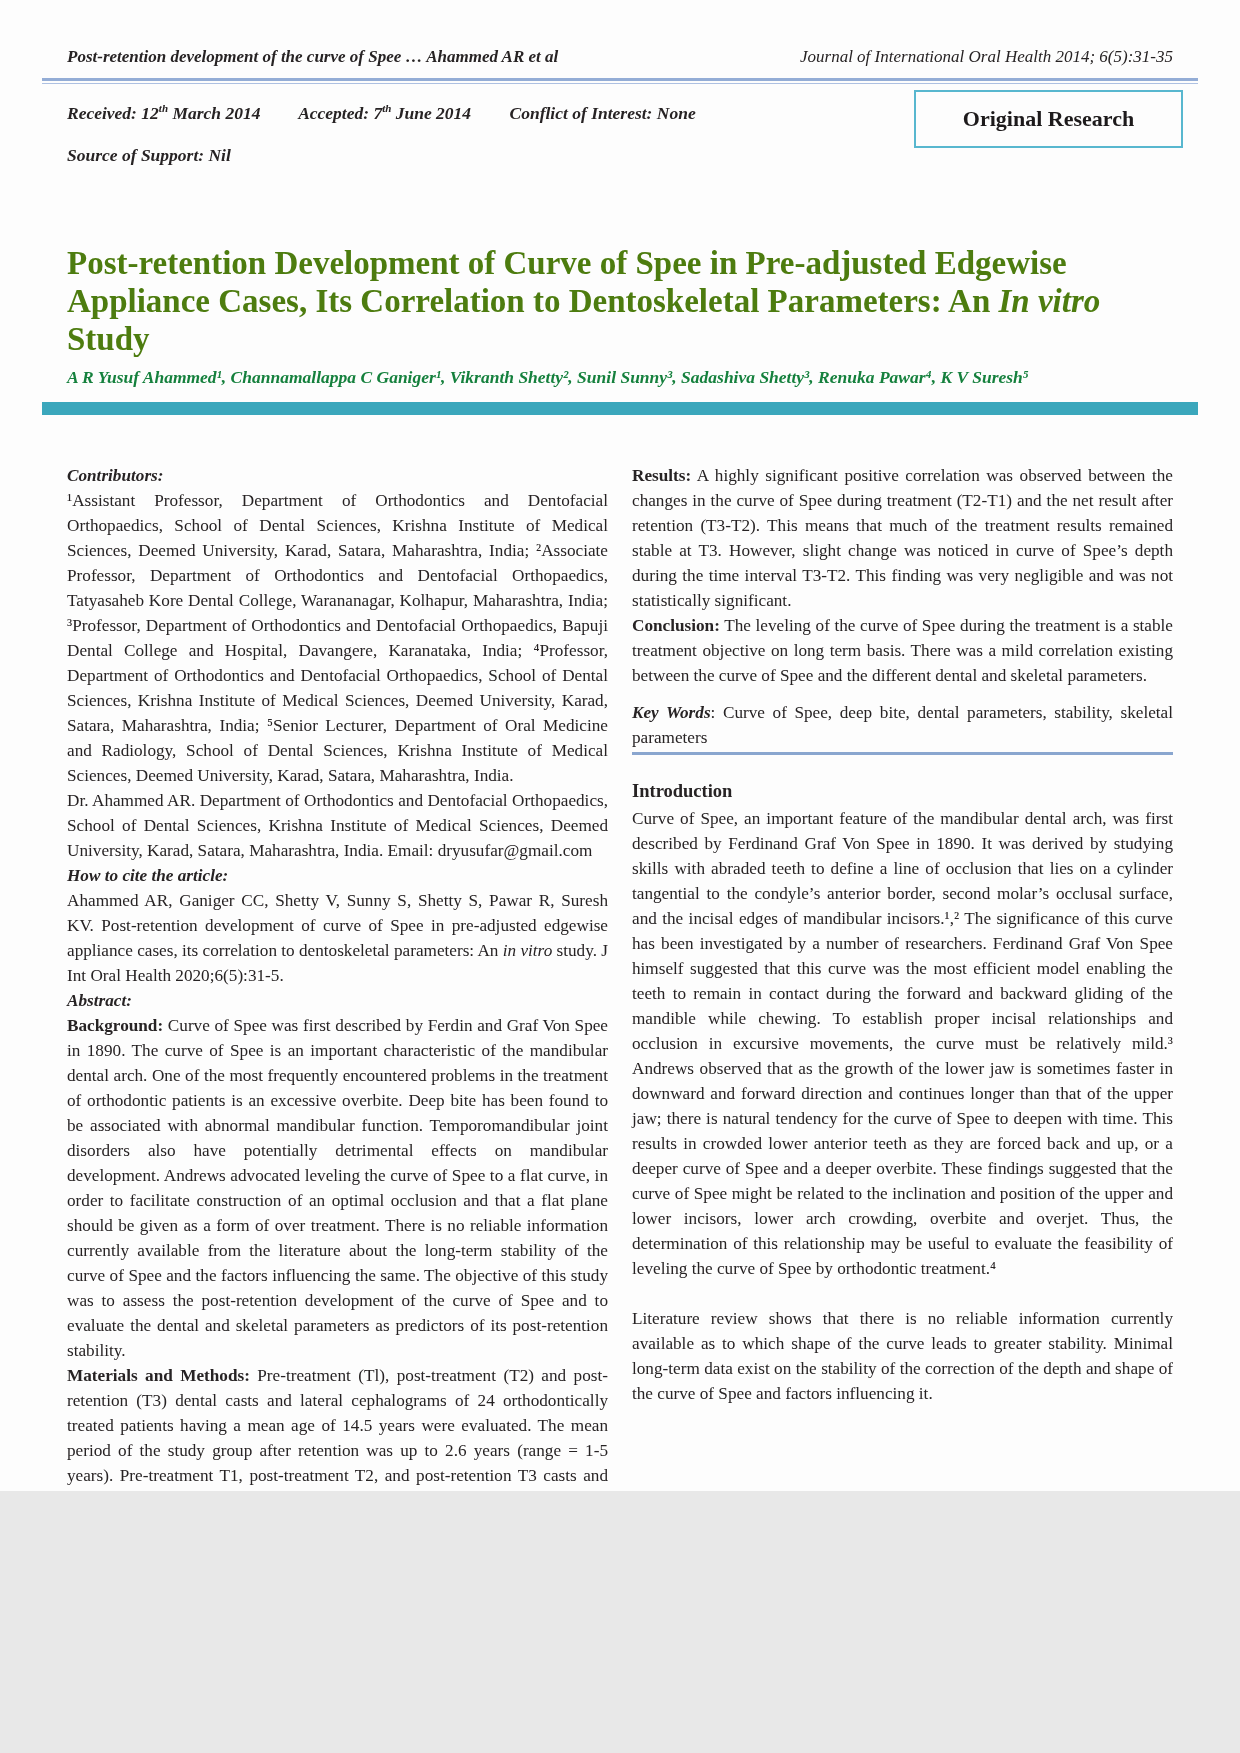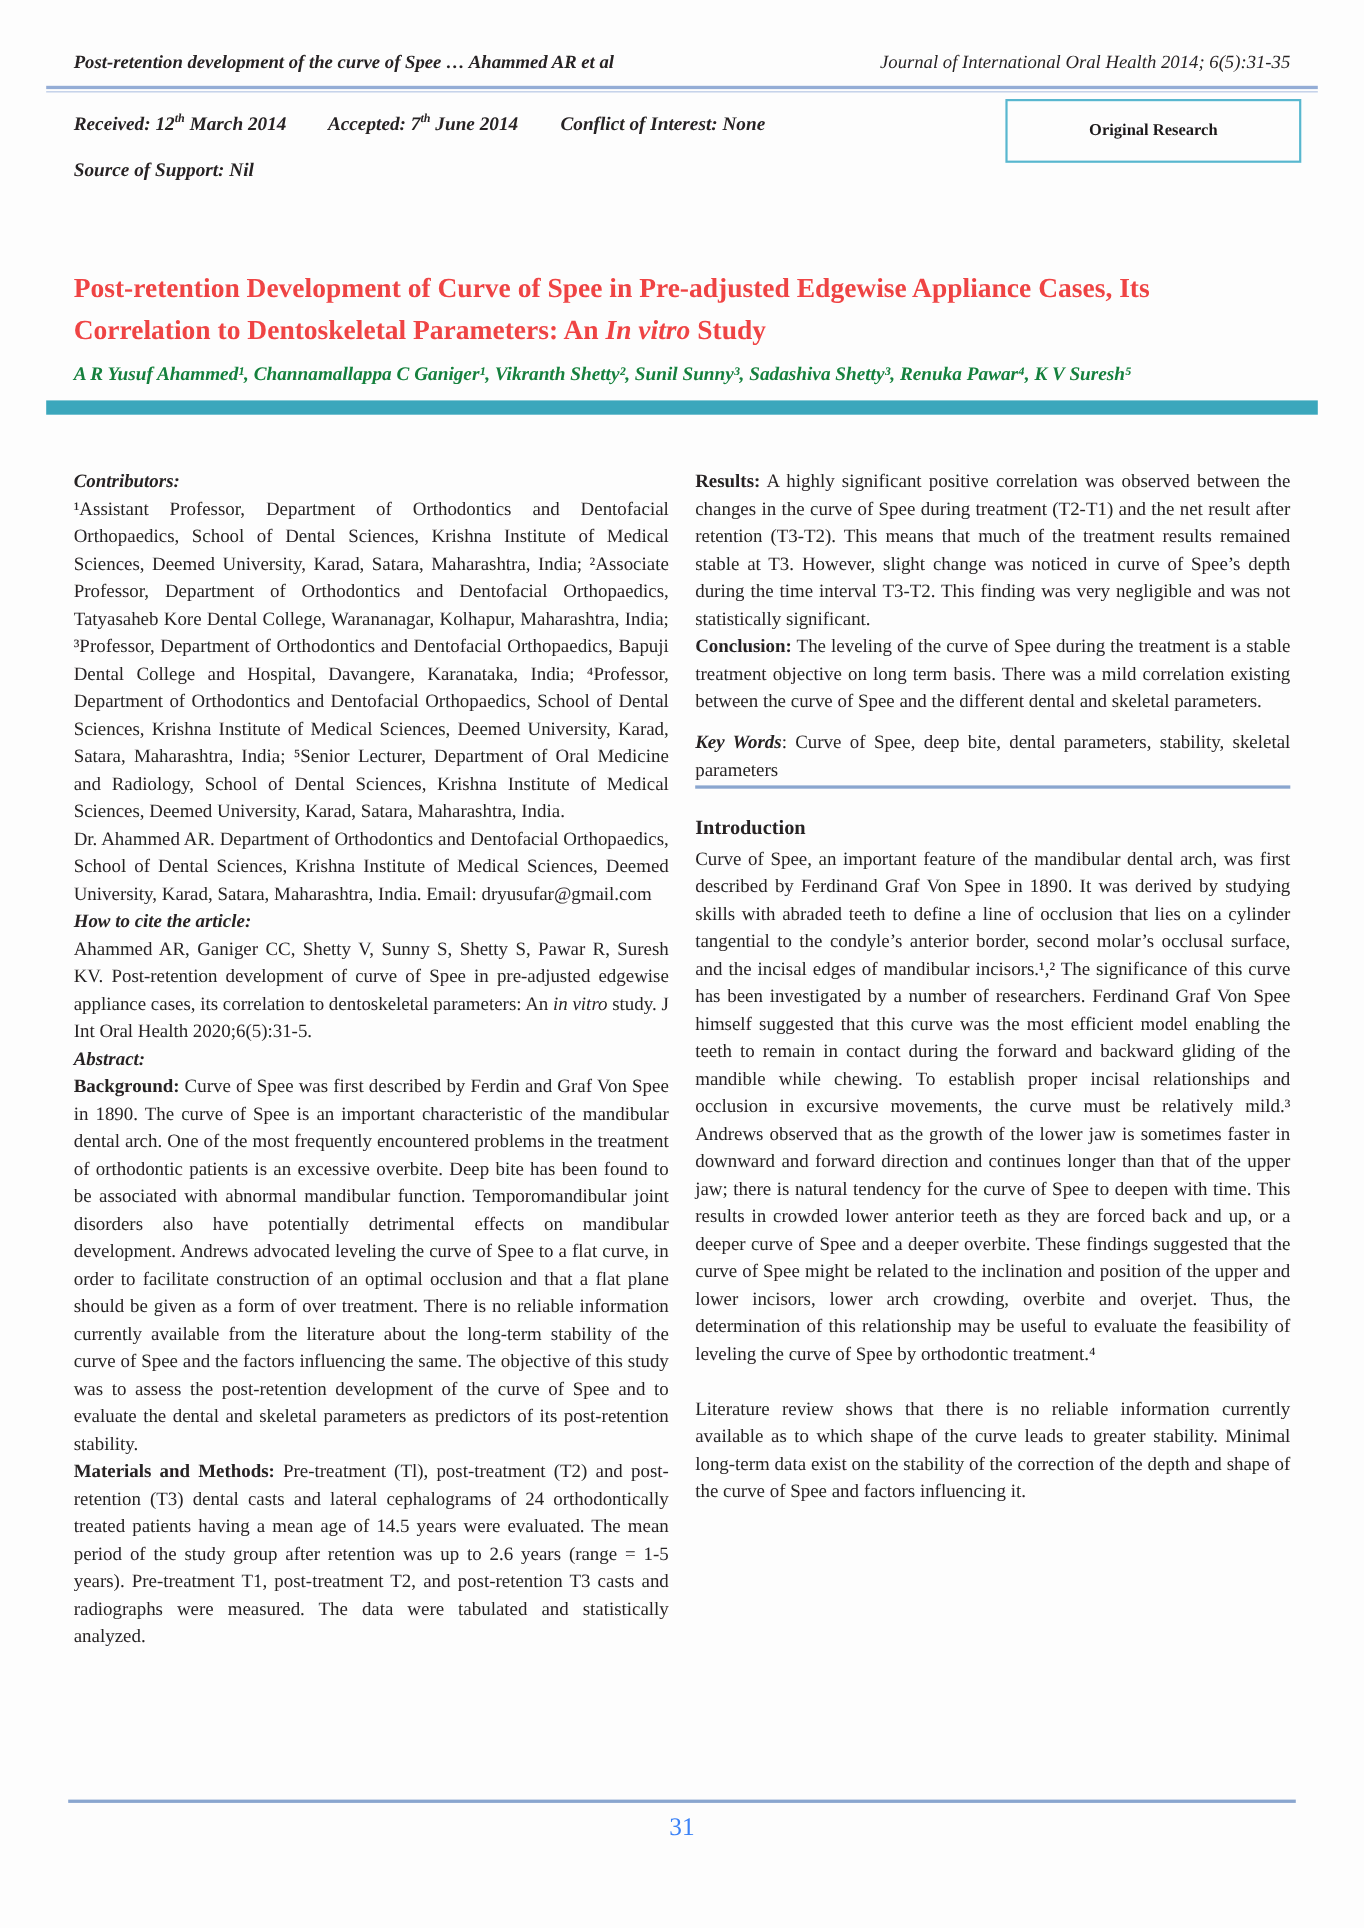--- a/index.html
+++ b/index.html
@@ -1,38 +1,38 @@
 <!DOCTYPE html>
 <html><head>
 <meta charset="utf-8">
 <style>
   html,body{margin:0;padding:0;background:#e8e8e8;}
   .page{
-    width:1240px;height:1753px;background:#fdfdfd;margin:0 auto;position:relative;
+    width:1240px;height:1491px;background:#fdfdfd;margin:0 auto;position:relative;
     box-sizing:border-box;padding:46px 67px 0 67px;
     font-family:"Liberation Serif","DejaVu Serif",serif;color:#272324;
     overflow:hidden;
   }
   
   .hdr-row{display:flex;justify-content:space-between;align-items:baseline;font-size:17px;line-height:22px;}
   .running-title{font-weight:bold;font-style:italic;}
   .journal-ref{font-style:italic;}
   .hdr-rule{margin:10px -25px 0 -25px;height:2px;border-top:3px solid #94ADD6;border-bottom:1px solid #AEC1E2;}
   .meta-area{position:relative;margin-top:12px;height:118px;}
   .meta-line{margin:0;font-weight:bold;font-style:italic;font-size:17.5px;line-height:24px;}
   .meta-line + .meta-line{margin-top:18px;}
   .meta-seg{margin-right:34px;}
   .meta-line sup{font-size:11px;}
   .badge{
     position:absolute;top:-6px;right:-10px;width:265px;height:54px;
     border:2px solid #58B7CF;display:flex;align-items:center;justify-content:center;
-    font-size:15px;font-weight:bold;color:#1d1a1b;background:#fdfdfd;
+    font-size:22px;font-weight:bold;color:#1d1a1b;background:#fdfdfd;
   }
   
-  .article-title{margin:30px 0 0 0;font-size:25px;font-weight:bold;line-height:38px;color:#ef4444;}
+  .article-title{margin:30px 0 0 0;font-size:33px;font-weight:bold;line-height:38px;color:#4d7c0f;}
   .authors{margin:6px 0 0 0;font-size:17.5px;font-weight:bold;font-style:italic;line-height:26px;color:#15803d;}
   .teal-bar{margin:12px -25px 0 -25px;height:13px;background:#3BA7BC;}
   
   .cols{display:flex;gap:24px;margin-top:48px;font-size:17.2px;line-height:25px;text-align:justify;}
   .col{flex:1;min-width:0;}
   .sec-label{margin:0;font-weight:bold;font-style:italic;}
   .col p{margin:0;}
   .lead{font-weight:bold;font-style:normal;}
   .lead-bi{font-weight:bold;font-style:italic;}
   .kw{margin-top:12px !important;}

